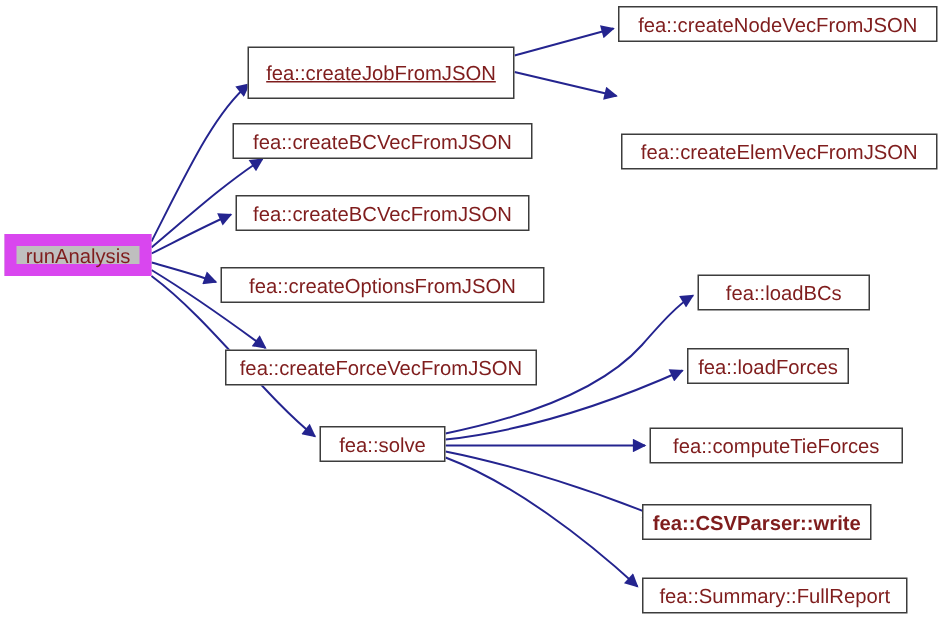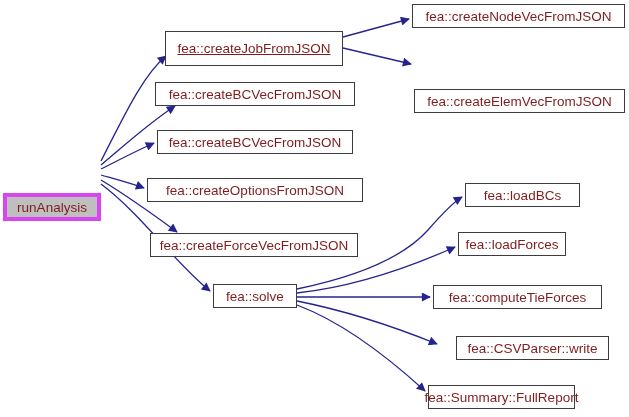--- a/index.html
+++ b/index.html
@@ -25,23 +25,22 @@
     font-size: 13.5px;
     white-space: nowrap;
     display: flex;
     align-items: center;
     justify-content: center;
     cursor: pointer;
     z-index: 2;
   }
   .node.root {
     background: #bfbfbf;
-    border: 4px solid #d946ef;
+    border: 8px solid #d946ef;
     cursor: default;
-    margin-top: 37px;
   }
   .edge { fill: none; stroke: #24248f; stroke-width: 1.3px; }
 </style>
 </head>
 <body>
 
 <div class="canvas">
 
   <svg class="edges" viewBox="0 0 629 417" xmlns="http://www.w3.org/2000/svg">
     <defs>
@@ -81,17 +80,17 @@
   <div class="node" style="left:412px; top:4px; width:213px; height:24px;">fea::createNodeVecFromJSON</div>
 
   <div class="node" style="left:414px; top:56px; width:211px; height:24px;margin-top:33px;">fea::createElemVecFromJSON</div>
 
   <div class="node" style="left:465px; top:183px; width:115px; height:24px;">fea::loadBCs</div>
 
   <div class="node" style="left:458px; top:232px; width:108px; height:24px;">fea::loadForces</div>
 
   <div class="node" style="left:433px; top:285px; width:169px; height:24px;">fea::computeTieForces</div>
 
-  <div class="node" style="left:456px; top:336px; width:153px; height:24px;">fea::CSVParser::write</div>
+  <div class="node" style="left:428px; top:336px; width:153px; height:24px;font-weight:bold;">fea::CSVParser::write</div>
 
-  <div class="node" style="left:428px; top:385px; width:147px; height:24px;">fea::Summary::FullReport</div>
+  <div class="node" style="left:428px; top:385px; width:177px; height:24px;">fea::Summary::FullReport</div>
 
 </div>
 
 </body></html>

